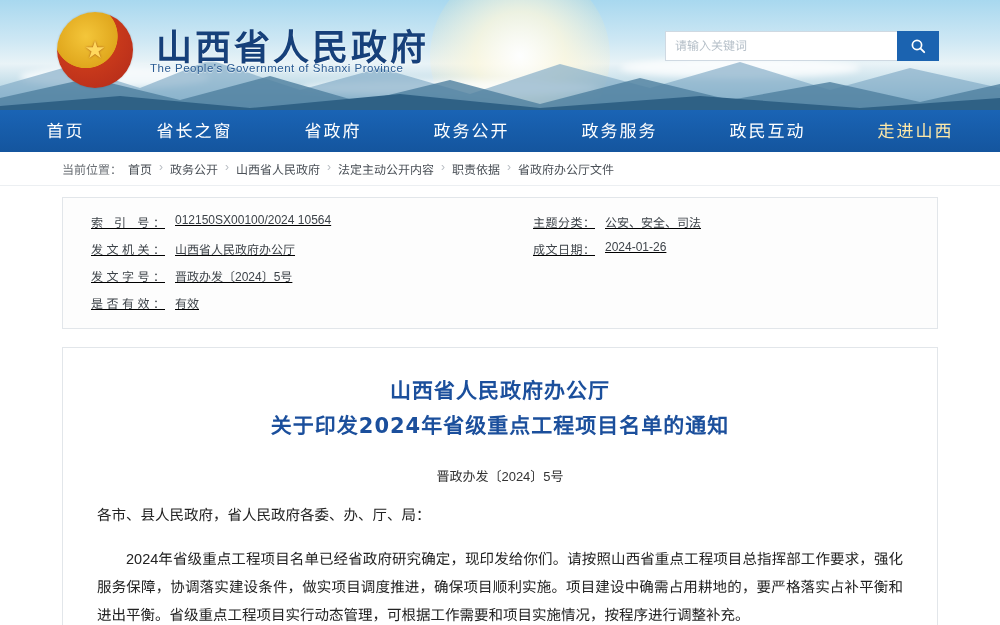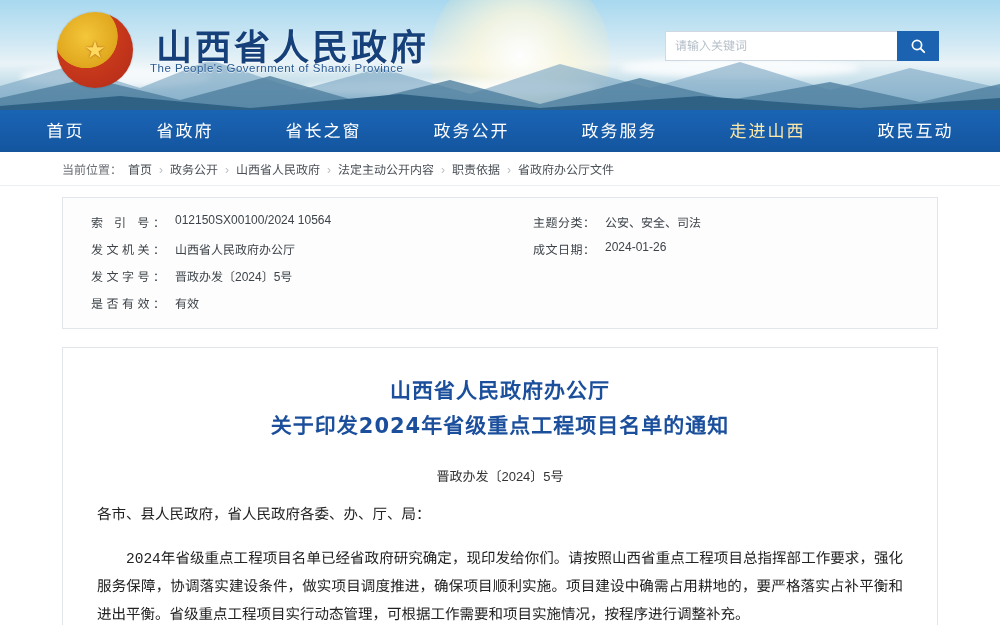--- a/index.html
+++ b/index.html
@@ -113,36 +113,36 @@
   
   .crumb-wrap {
     height: 34px;
     border-bottom: 1px solid #eceff2;
     display: flex; align-items: center;
     padding: 0 62px;
     background: #fff;
   }
   .crumb {
     font-size: 12px; color: #6b7076;
-    display: flex; align-items: flex-end; flex-wrap: nowrap;
+    display: flex; align-items: flex-start; flex-wrap: nowrap;
   }
   .crumb .label { color: #6b7076; margin-right: 6px; }
   .crumb a {
     color: #4a5057; text-decoration: none; cursor: pointer;
   }
   .crumb .sep { margin: 0 7px; color: #b9bec4; }
 
   
   .meta {
     margin: 11px 62px 0 62px;
     border: 1px solid #e2e6ea;
     background: #fdfdfd;
     padding: 10px 0 12px 0;
   }
-  .meta-table { width: 100%; border-collapse: collapse; }
+  .meta-table { width: 100%; border-collapse: collapse; text-decoration: underline; }
   .meta-table td {
     font-size: 12px;
     color: #3d4349;
     padding: 5px 0;
     vertical-align: top;
   }
   .meta-k {
     width: 112px;
     text-align: justify;
     text-align-last: justify;
@@ -178,21 +178,21 @@
     font-size: 13px;
     color: #333;
     margin-top: 22px;
   }
   .doc-p {
     font-size: 14.5px;
     color: #222;
     line-height: 28px;
     margin-top: 16px;
     text-align: justify;
-    font-family: Liberation Mono, monospace;
+    font-family: Liberation Sans, sans-serif;
   }
   .doc-p.indent { text-indent: 2em; }
 </style>
 </head>
 <body>
 
 <div class="page">
 
   <div class="banner">
     <div class="sun"></div>
@@ -220,26 +220,26 @@
         <svg width="16" height="16" viewBox="0 0 16 16">
           <circle cx="7" cy="7" r="4.6" fill="none" stroke="#ffffff" stroke-width="1.7"></circle>
           <line x1="10.4" y1="10.4" x2="14.2" y2="14.2" stroke="#ffffff" stroke-width="1.9" stroke-linecap="round"></line>
         </svg>
       </button>
     </div>
   </div>
 
   <div class="nav">
     <div class="nav-item">首页</div>
+    <div class="nav-item">省长之窗</div>
     <div class="nav-item">省政府</div>
-    <div class="nav-item">省长之窗</div>
     <div class="nav-item">政务公开</div>
     <div class="nav-item">政务服务</div>
+    <div class="nav-item">政民互动</div>
     <div class="nav-item active">走进山西</div>
-    <div class="nav-item">政民互动</div>
   </div>
 
   <div class="crumb-wrap">
     <div class="crumb">
       <span class="label">当前位置：</span>
       <a>首页</a>
       <span class="sep">›</span>
       <a>政务公开</a>
       <span class="sep">›</span>
       <a>山西省人民政府</a>

